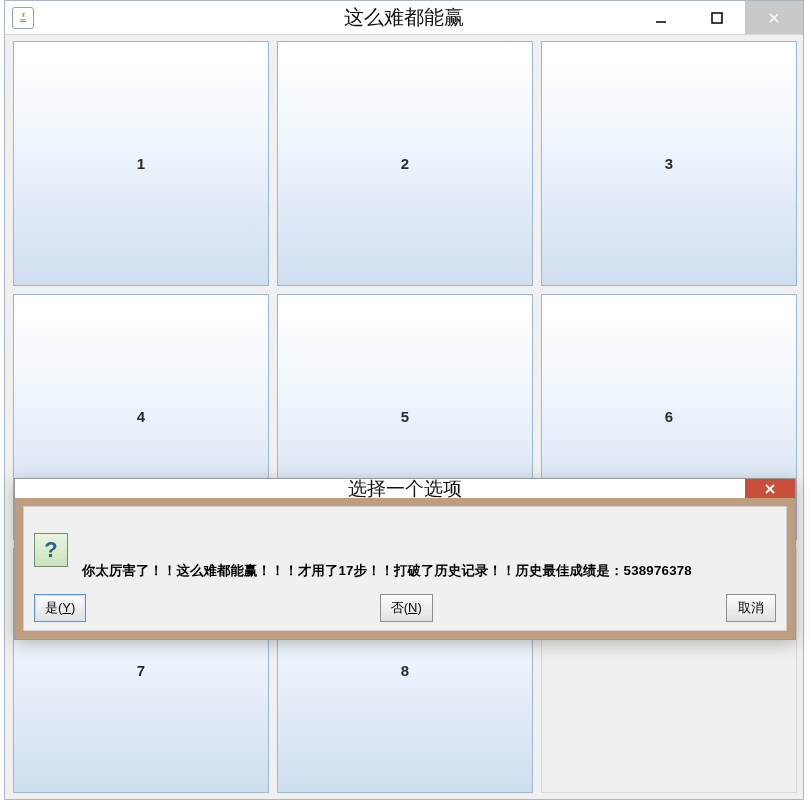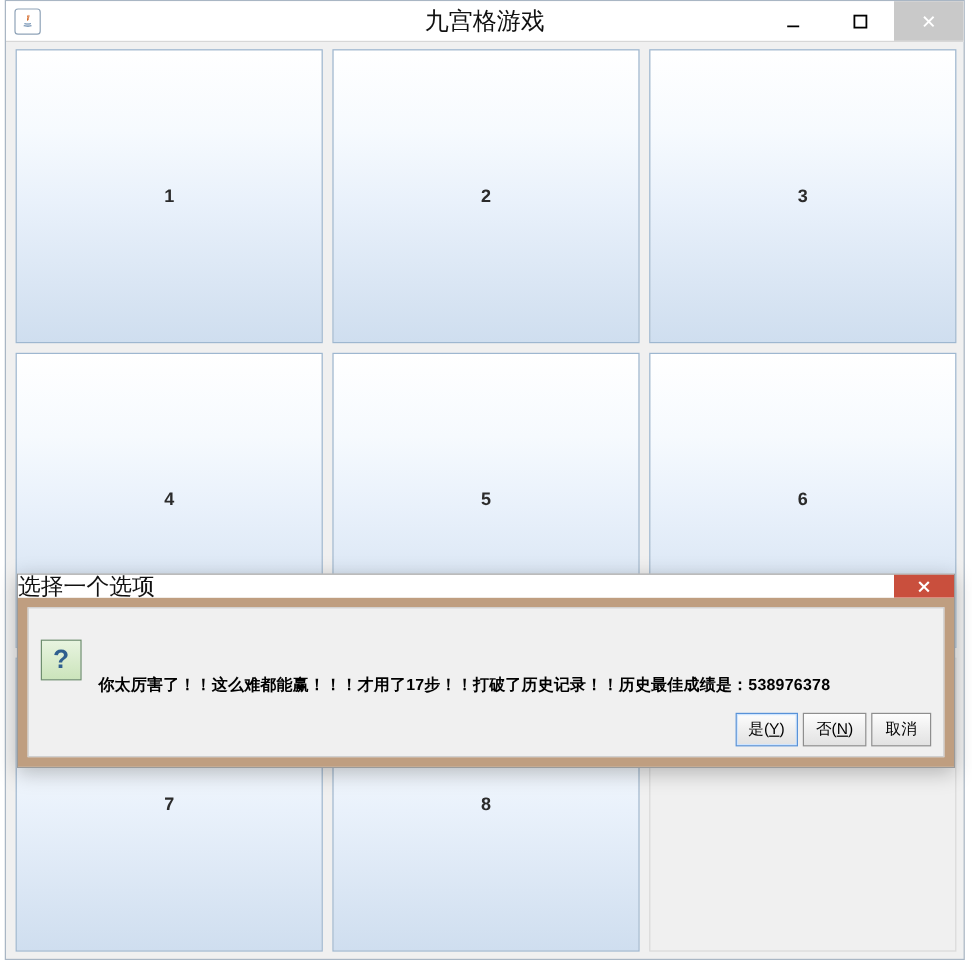--- a/index.html
+++ b/index.html
@@ -101,21 +101,21 @@
   }
   .dialog-titlebar {
     height: 32px;
     background: #ffffff;
     display: flex;
     align-items: center;
     position: relative;
   }
   .dialog-title {
     position: absolute; left: 0; right: 0;
-    text-align: left;
+    text-align: center;
     font-size: 19px;
     color: #111;
     pointer-events: none;
   }
   .dialog-close {
     margin-left: auto;
     width: 50px; height: 100%;
     background: #c94f3d;
     display: flex; align-items: center; justify-content: center;
   }
@@ -155,21 +155,21 @@
     font-size: 13.3px;
     font-weight: bold;
     color: #000;
     white-space: nowrap;
     letter-spacing: 0.2px;
     margin-top: 43px;
   }
   .btn-row {
     display: flex;
     gap: 4px;
-    justify-content: flex-end;
+    justify-content: space-between;
     margin-top: 14px;
   }
   .dlg-btn {
     min-width: 50px;
     padding: 4px 10px;
     font-size: 13px;
     background: linear-gradient(to bottom,#fdfdfd 0%,#f0f0f0 45%,#e2e2e2 100%);
     border: 1px solid #8e8e8e;
     color: #000;
     text-align: center;
@@ -184,21 +184,21 @@
 
   <div class="titlebar">
     <div class="app-icon">
       <svg viewBox="0 0 24 24">
         <path d="M7 18c0 0 6 1 10 0" stroke="#5a7ea5" stroke-width="1.6" fill="none" stroke-linecap="round"></path>
         <path d="M8 15c0 0 5 1 8 0" stroke="#5a7ea5" stroke-width="1.6" fill="none" stroke-linecap="round"></path>
         <path d="M12 4c2 2-1 4 0 6" stroke="#d46a2a" stroke-width="1.6" fill="none" stroke-linecap="round"></path>
         <path d="M14 3c1 2-2 4-1 6" stroke="#d46a2a" stroke-width="1.2" fill="none" stroke-linecap="round"></path>
       </svg>
     </div>
-    <div class="title-text">九宫格游戏</div>
+    <div class="title-text">这么难都能赢</div>
     <div class="win-controls">
       <div class="win-btn minimize">
         <svg viewBox="0 0 14 14">
             <line x1="2" y1="11" x2="12" y2="11" stroke="#000" stroke-width="1.5"></line>
           </svg>
       </div>
       <div class="win-btn maximize">
         <svg viewBox="0 0 14 14">
             <rect x="2" y="2" width="10" height="10" fill="none" stroke="#000" stroke-width="1.5"></rect>
           </svg>

